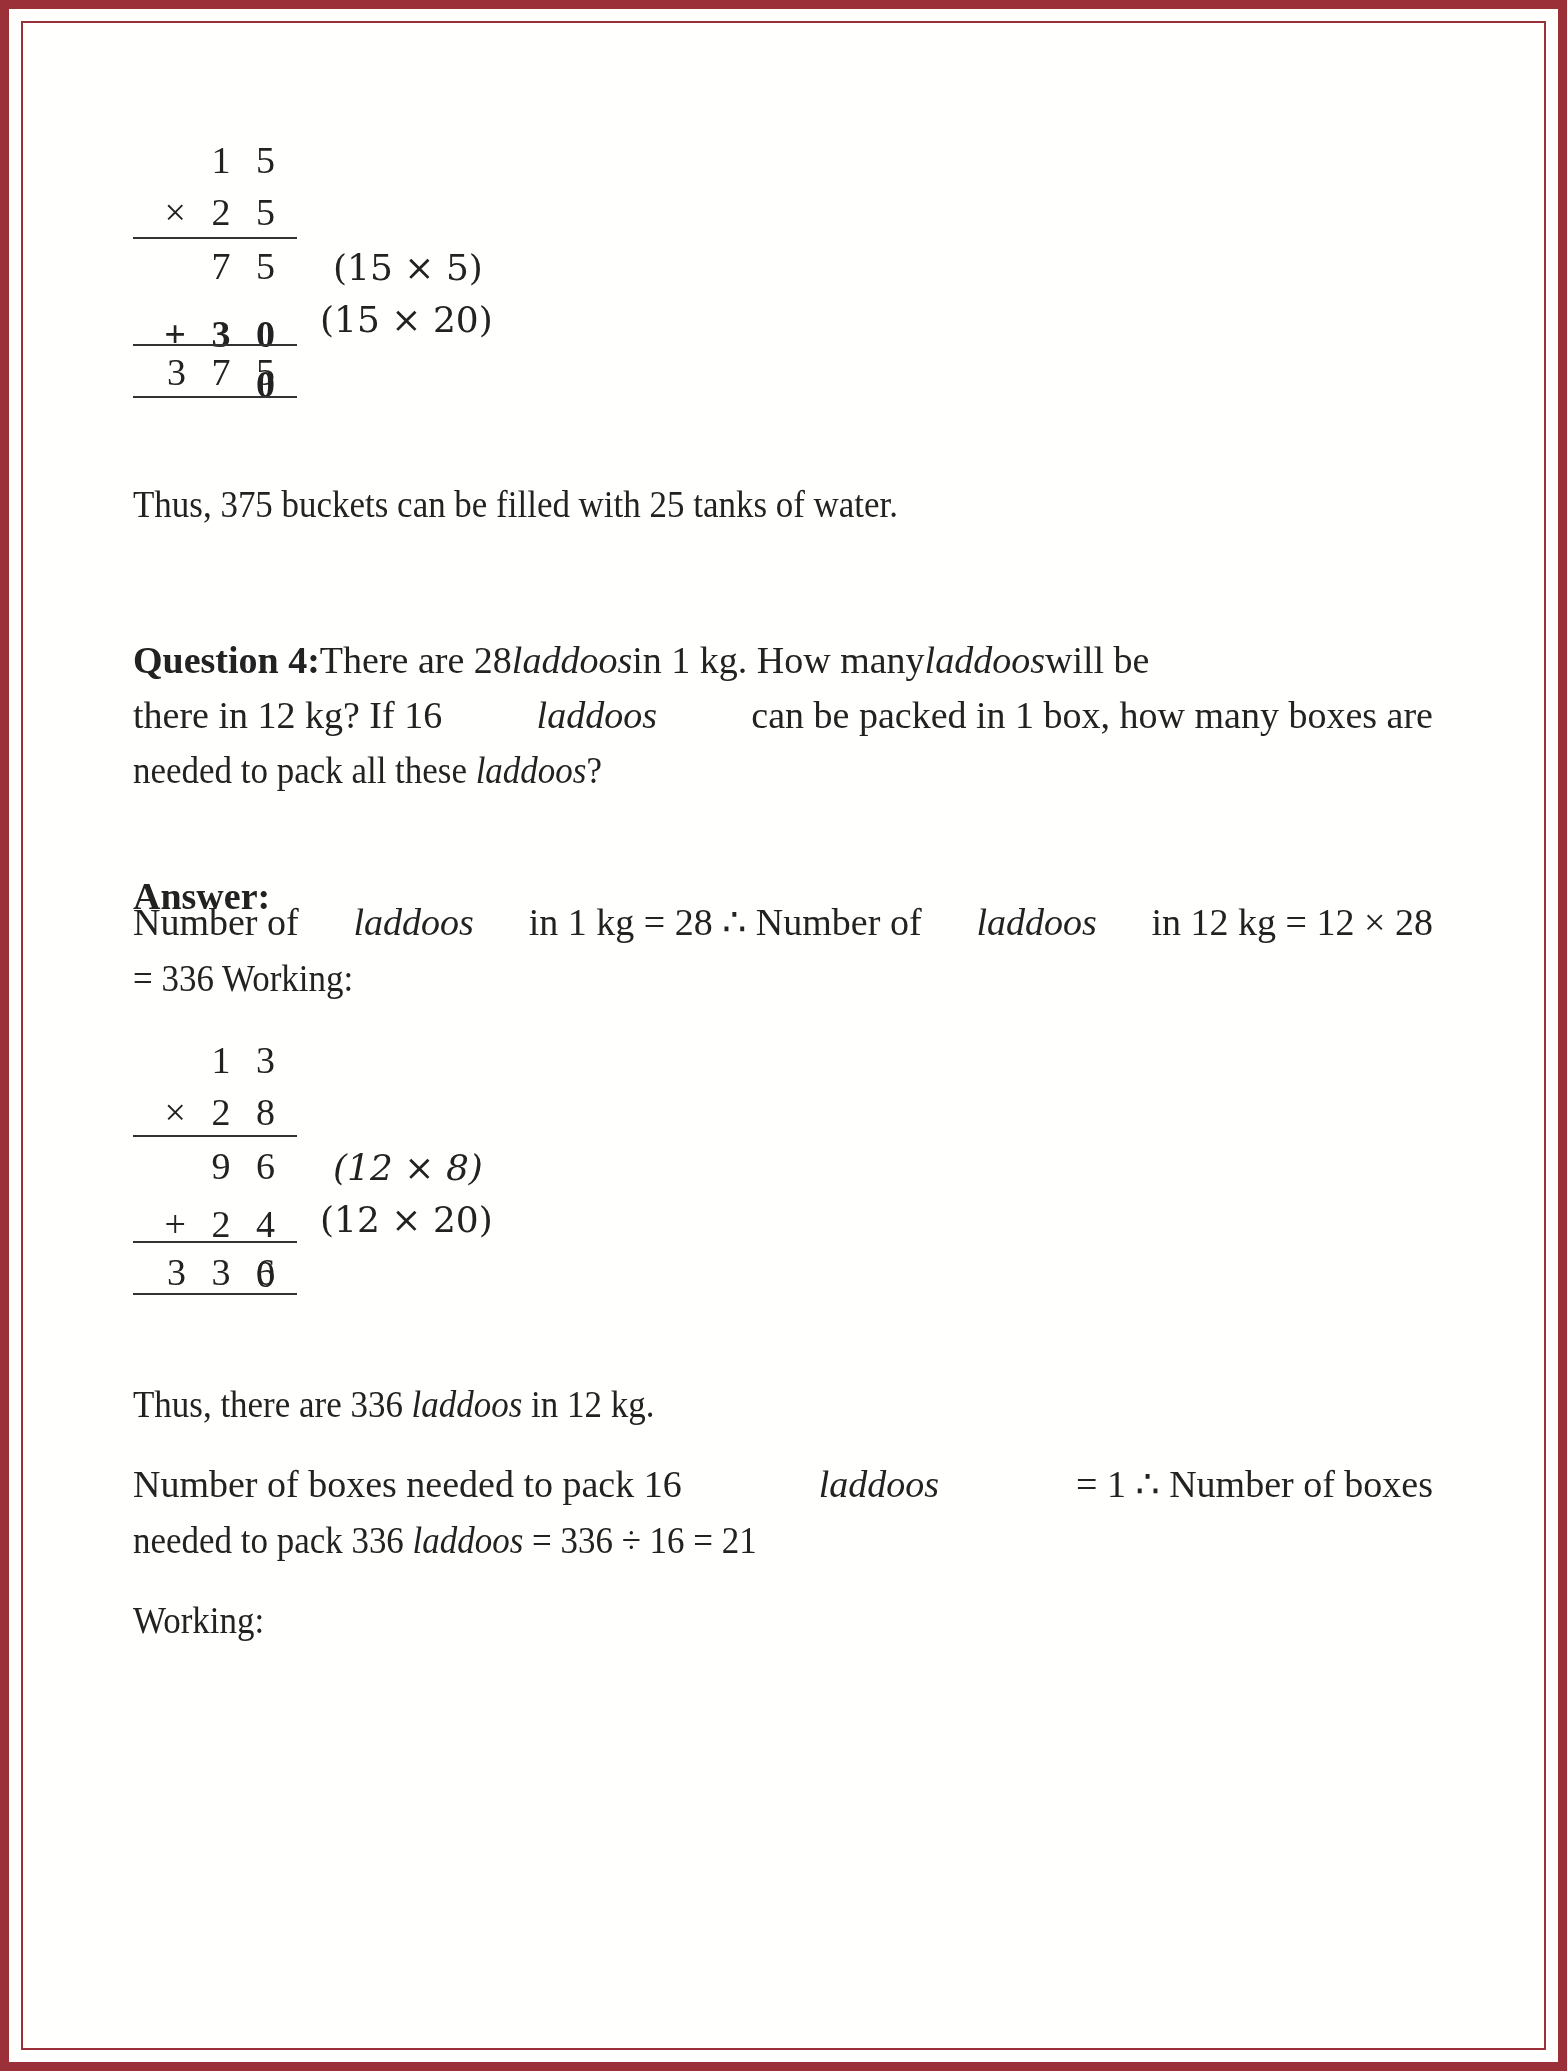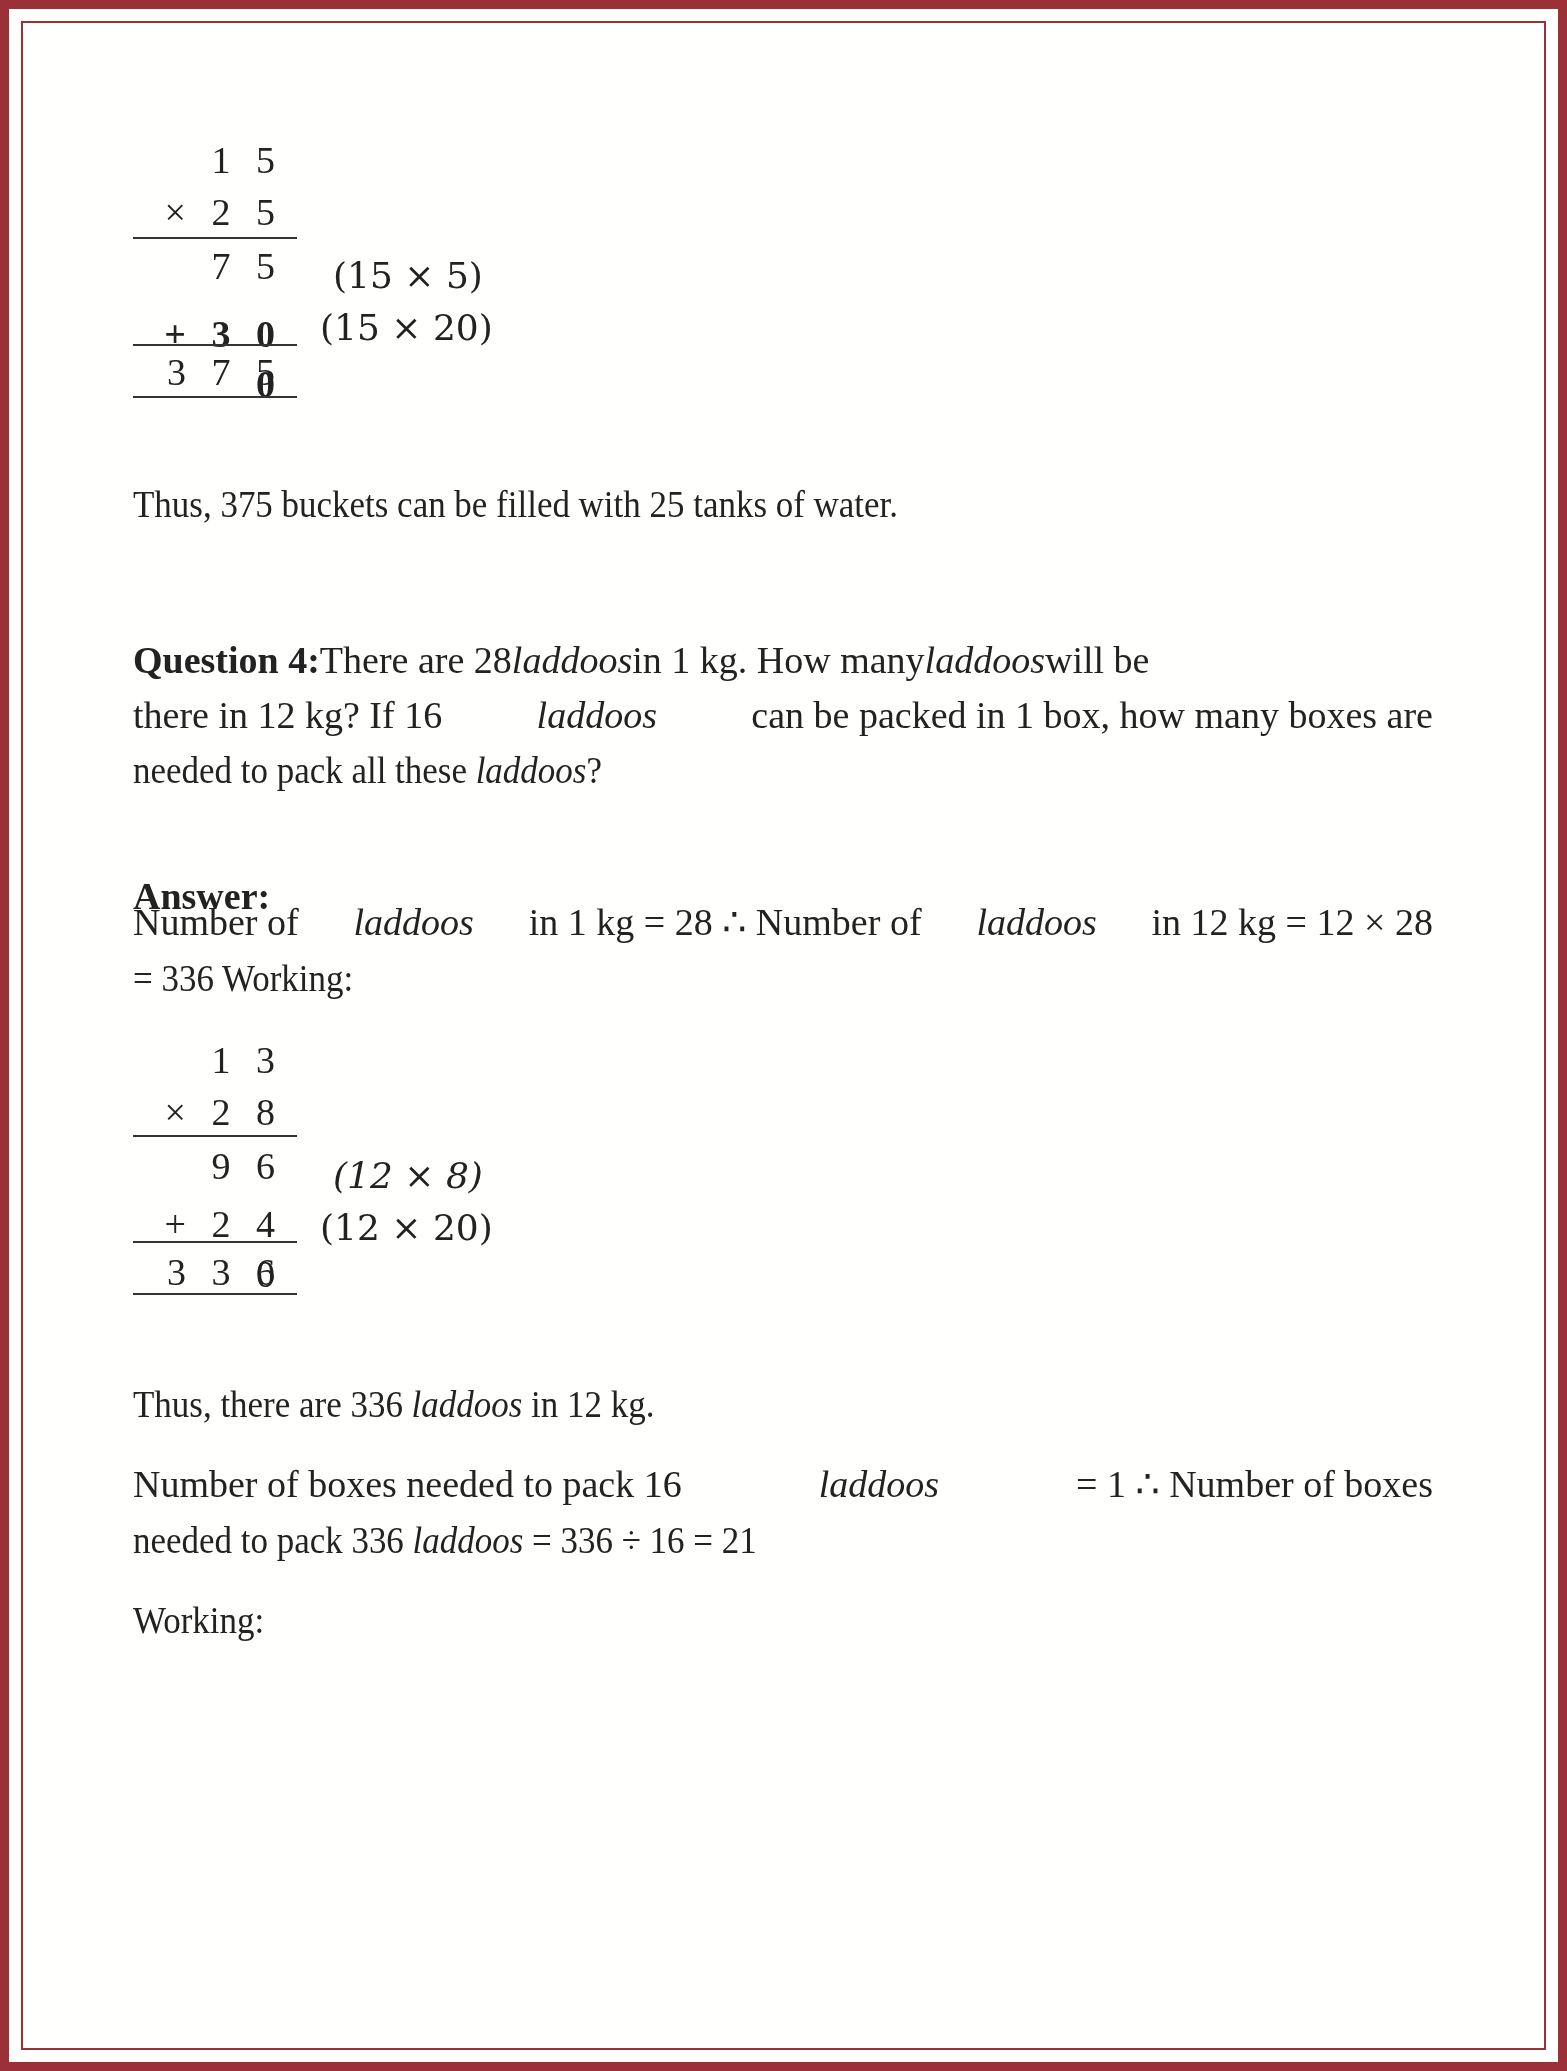--- a/index.html
+++ b/index.html
@@ -29,21 +29,21 @@
 
   
   .calc { position: absolute; left: 133px; width: 400px; }
   .calc .row {
     position: absolute; left: 0; width: 150px; text-align: right;
     font-family: "Liberation Serif", serif; font-size: 38px; letter-spacing: 8px;
     line-height: 50px;
   }
   .calc .note {
     position: absolute; font-family: "DejaVu Serif", serif; font-size: 36px;
-    line-height: 50px; white-space: nowrap; margin-top: 8px;
+    line-height: 50px; white-space: nowrap;
   }
   .calc .rule { position: absolute; left: 0; width: 164px; height: 2px; background: #333; }
 </style>
 </head>
 <body>
 
 <div class="frame-outer">
   <div class="frame-inner"></div>
 </div>
 

